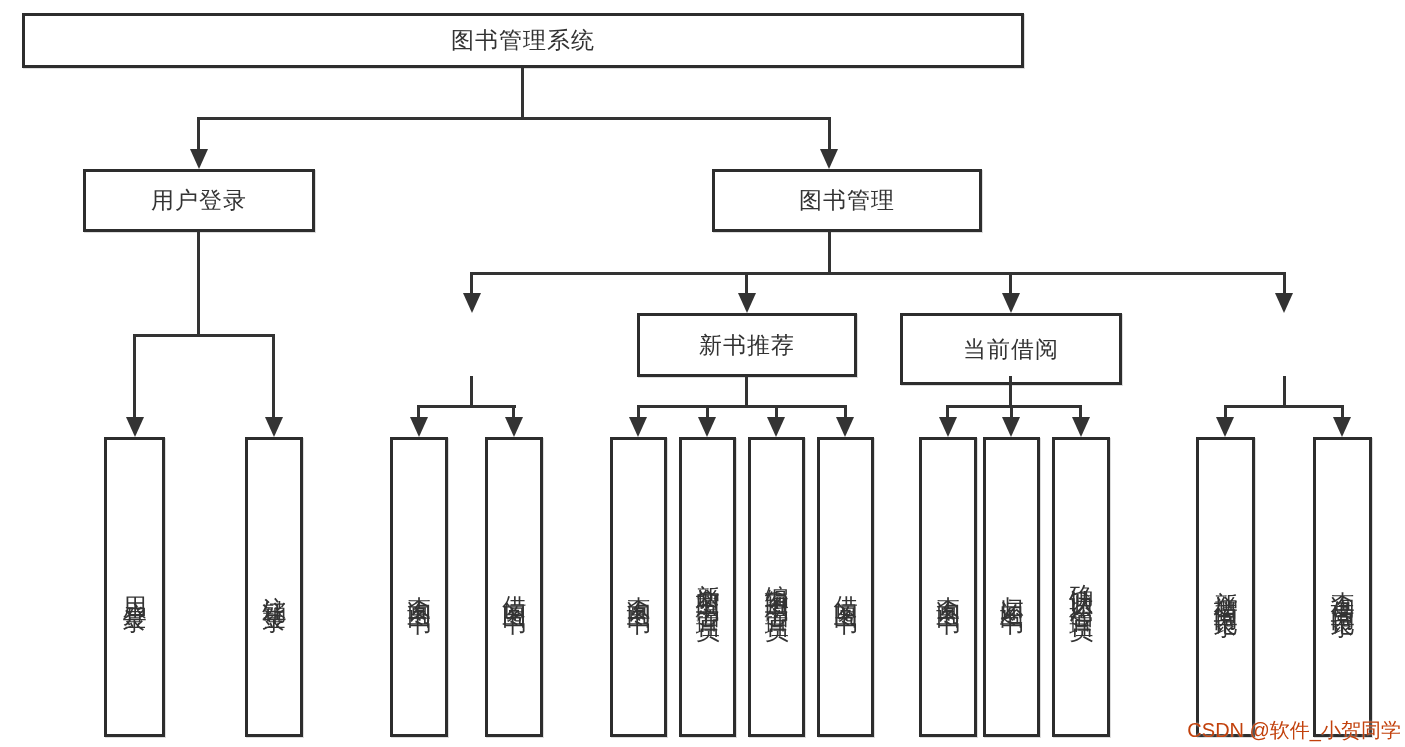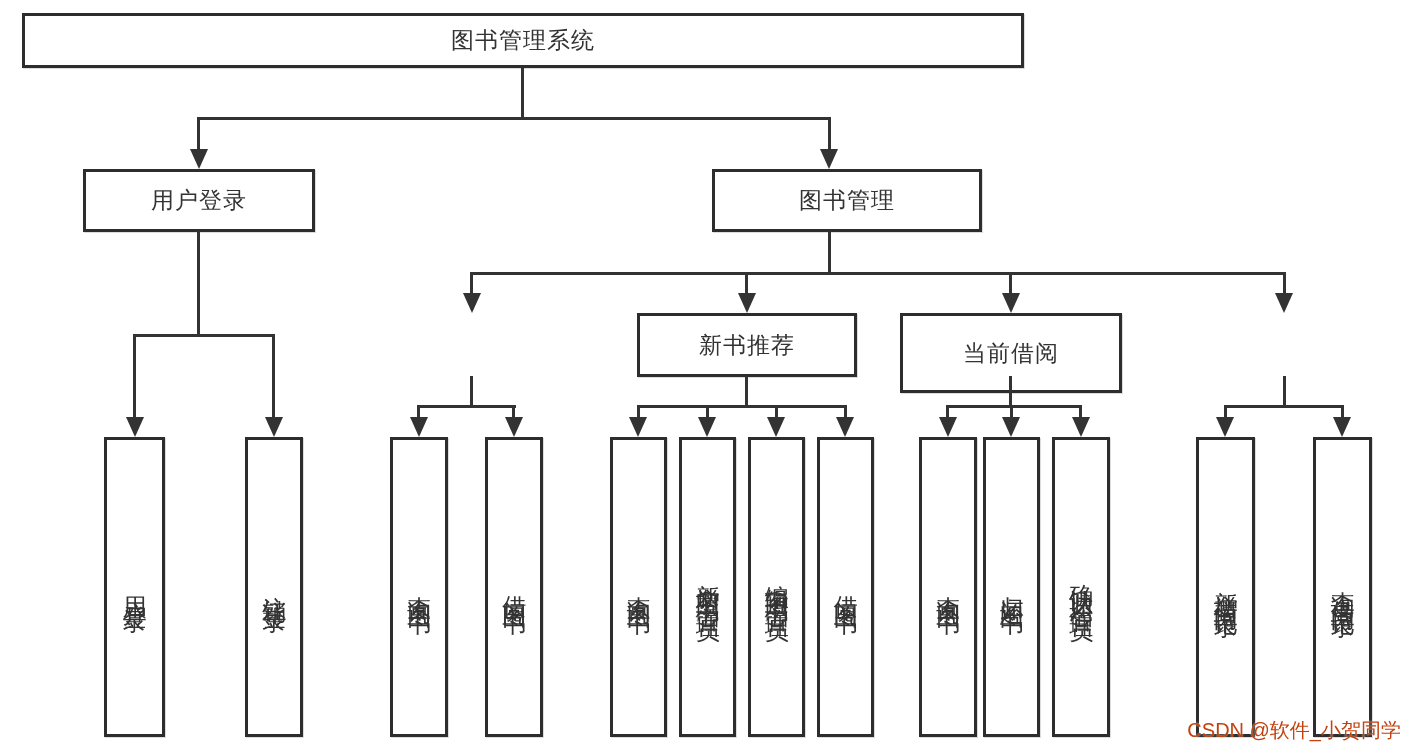--- a/index.html
+++ b/index.html
@@ -56,21 +56,21 @@
   <div class="box" style="left:83px; top:169px; width:232px; height:63px;">
     <span>用户登录</span>
   </div>
   <div class="box" style="left:712px; top:169px; width:270px; height:63px;">
     <span>图书管理</span>
   </div>
 
   <div class="box" style="left:637px; top:313px; width:220px; height:64px;">
     <span>新书推荐</span>
   </div>
-  <div class="box" style="left:900px; top:313px; width:222px; height:80px;">
+  <div class="box" style="left:900px; top:313px; width:222px; height:72px;">
     <span>当前借阅</span>
   </div>
 
   <div class="vbox" style="left:104px; top:437px; width:61px; height:300px;">
     <span class="vtext">用户登录</span>
   </div>
   <div class="vbox" style="left:245px; top:437px; width:58px; height:300px;">
     <span class="vtext">注销登录</span>
   </div>
   <div class="vbox" style="left:390px; top:437px; width:58px; height:300px;">

